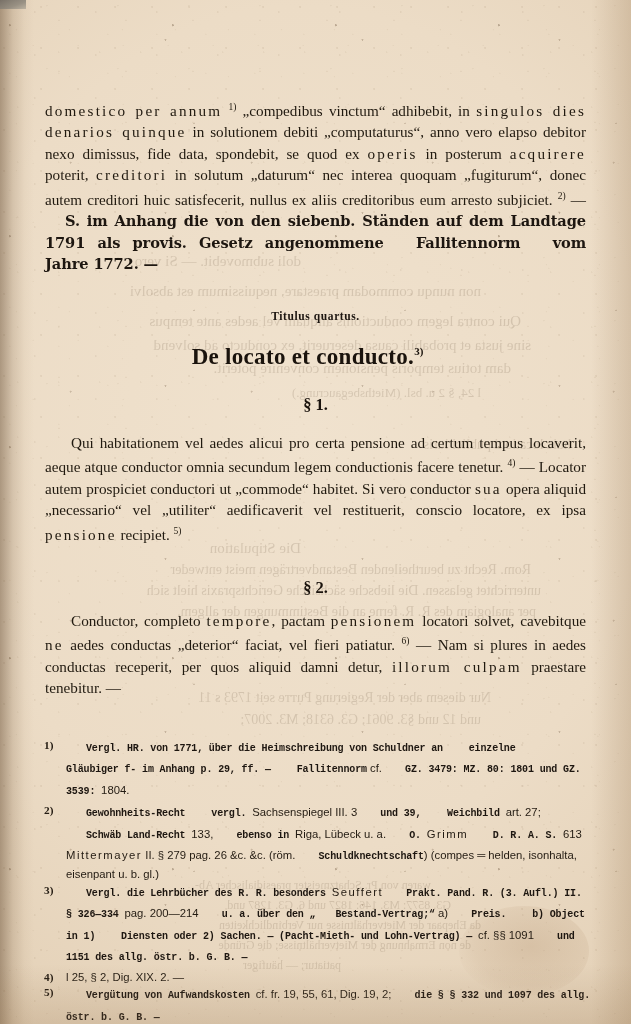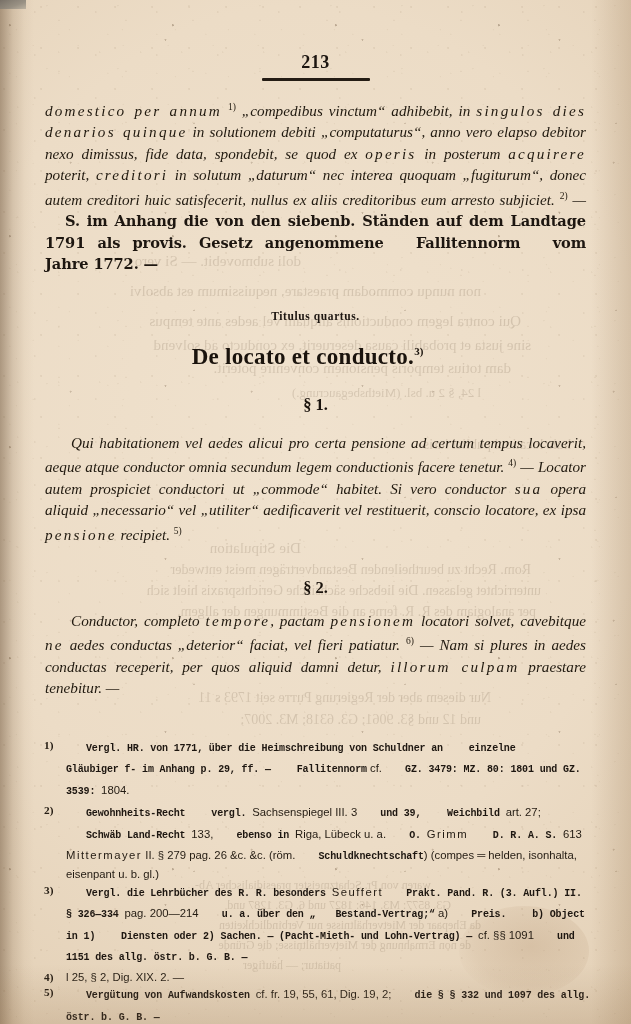--- a/index.html
+++ b/index.html
@@ -251,24 +251,20 @@
       <div class="bl" style="top: 712px; left: 150px; font-size: 14px;">und 12 und §3. 9061; G3. 6318; M3. 2007;</div>
       <div class="bl" style="top: 878px; left: 200px; font-size: 12px;">waren von Pr. Schatzmeister praesidialischer Ab-</div>
       <div class="bl" style="top: 898px; left: 180px; font-size: 12px;">G3. 8577: M3. 146: 1827 und 6. G3. 1287 und</div>
       <div class="bl" style="top: 918px; left: 150px; font-size: 12px;">da Ehepaar der Mietverhältnisse nur Verbindlichkeiten</div>
       <div class="bl" style="top: 938px; left: 160px; font-size: 12px;">de non Ermahnung der Mietverhältnisse; die Gründe</div>
       <div class="bl" style="top: 958px; left: 290px; font-size: 12px;">patiatur; — häufiger</div>
     </div>
 
   <div id="ink">
 
-    <div class="folio-wrap">
-      <div class="folio">213</div>
-      <div class="folio-rule"></div>
-    </div>
 
     <div class="body-block lat" style="top:97px;">
       <span><span class="lat-seg sp">domestico per annum</span><span class="lat-seg"> </span><span class="sup">1)</span><span class="lat-seg"> „compedibus vinctum“ adhibebit, in </span><span class="lat-seg sp">singulos dies denarios quinque</span><span class="lat-seg"> in solutionem debiti „computaturus“, anno vero elapso debitor nexo dimissus, fide data, spondebit, se quod ex </span><span class="lat-seg sp">operis</span><span class="lat-seg"> in posterum </span><span class="lat-seg sp">acquirere</span><span class="lat-seg"> poterit, </span><span class="lat-seg sp">creditori</span><span class="lat-seg"> in solutum „daturum“ nec interea quoquam „fugiturum“, donec autem creditori huic satisfecerit, nullus ex aliis creditoribus eum arresto subjiciet. </span><span class="sup">2)</span><span class="lat-seg"> — </span><span class="frak">S. im Anhang die von den siebenb. Ständen auf dem Landtage 1791 als provis. Gesetz angenommene </span><span class="frak sp">Fallitennorm</span><span class="frak"> vom Jahre 1772. —</span></span>
     </div>
 
     <div class="titulus" style="top:310px;">Titulus quartus.</div>
 
     <div class="tituli-main" style="top:344px;">
       <span>De locato et conducto.</span><span class="sup">3)</span>
     </div>
@@ -297,16 +293,16 @@
 
   <div id="gutter"></div>
   <div id="edge-right"></div>
   <div id="edge-bottom"></div>
   <div id="corner-scrap"></div>
 
 </div>
 
 <style>
   
-  .lat-seg { font-family: "Liberation Serif", "DejaVu Serif", serif; font-style: italic; }
+  .lat-seg { font-family: "Liberation Serif", "DejaVu Serif", serif; }
   #notes .r { font-family: Liberation Sans, sans-serif; }
   #notes .frak { font-family: Liberation Mono, monospace; font-weight: bold; font-size: 10px; letter-spacing: -.15px; }
 </style>
 
 </body></html>

